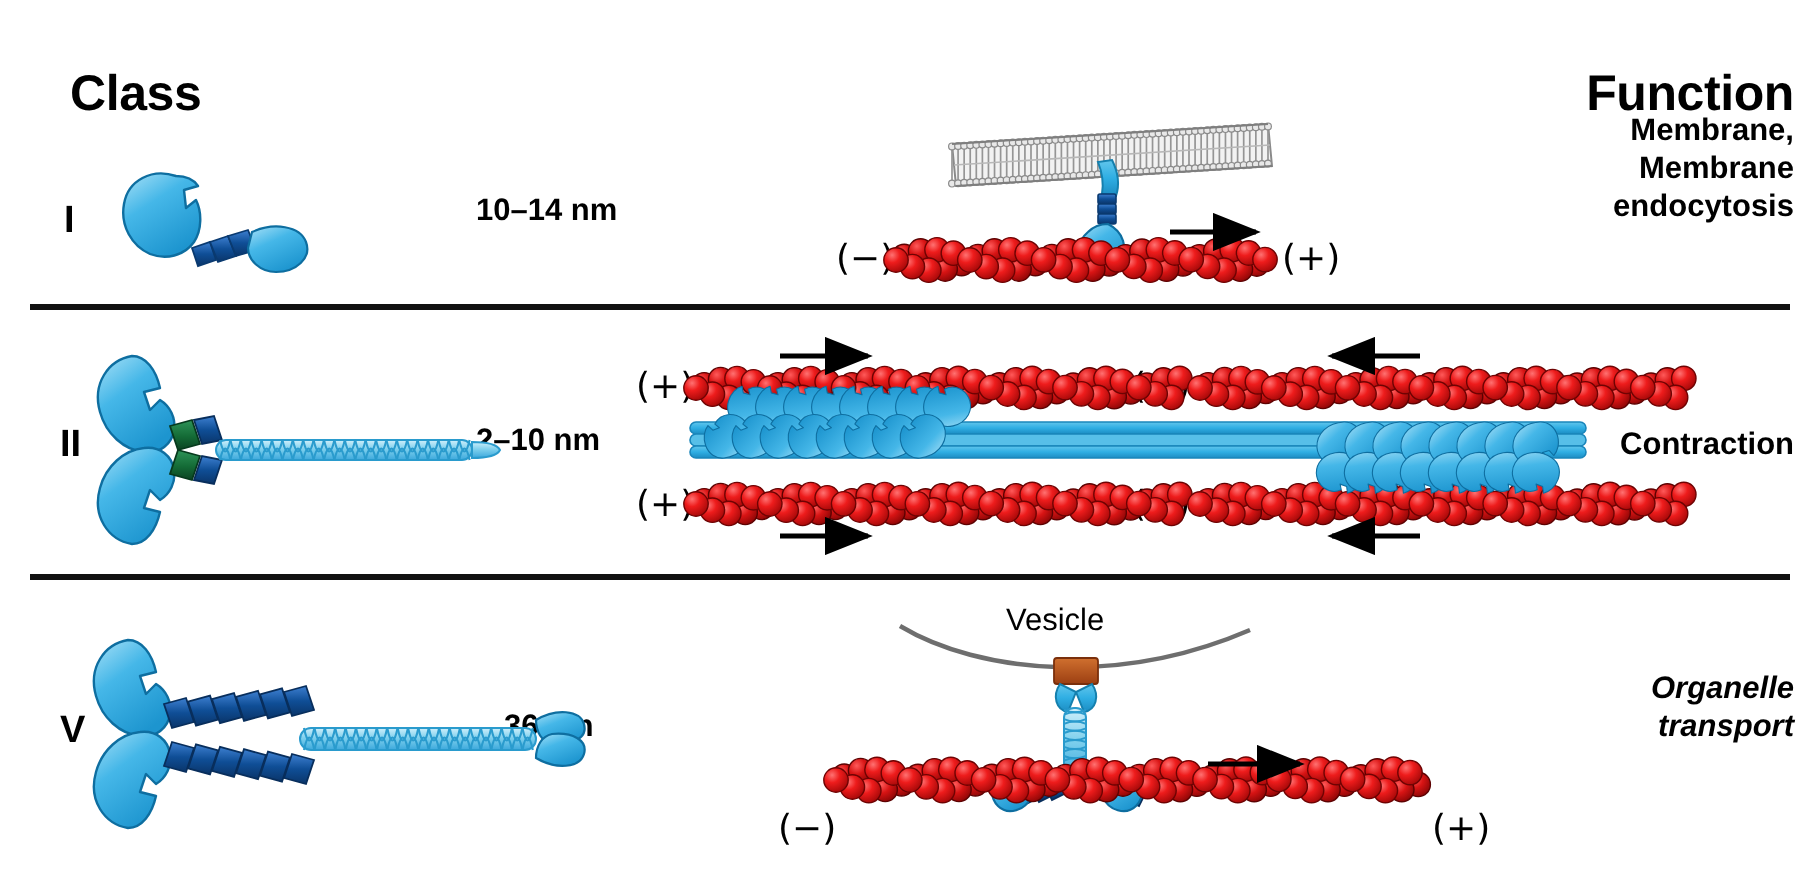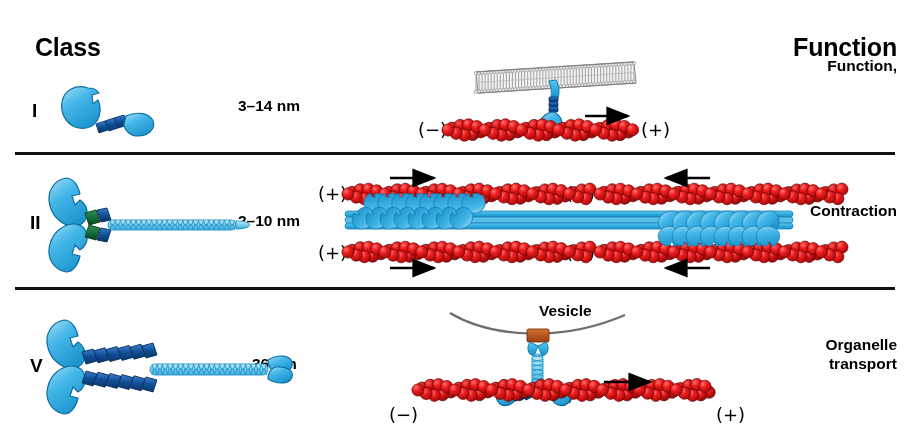--- a/index.html
+++ b/index.html
@@ -17,22 +17,22 @@
   }
   #head-class{left:35px;top:33px;}
   #head-step{left:238px;top:33px;}
   #head-function{right:13px;top:33px;text-align:left;}
 
   .func-sub{
     position:absolute;right:13px;text-align:right;
     font-size:15.5px;font-weight:bold;line-height:1.22;white-space:nowrap;
   }
   #func-1{top:57px;}
-  #func-2{top:202px;margin-left:40px;}
-  #func-3{top:336px;}
+  #func-2{top:214px;margin-left:40px;}
+  #func-3{top:336px;font-style:italic;}
 
   
   .divider{position:absolute;left:15px;width:880px;height:3px;background:#111;}
   #div-1{top:152px;}
   #div-2{top:287px;}
 
   
   .roman{position:absolute;font-weight:bold;font-size:19px;}
   #rom-1{left:32px;top:100px;}
   #rom-2{left:30px;top:212px;text-align:right;}
@@ -40,53 +40,55 @@
 
   
   .step{position:absolute;font-weight:bold;font-size:15.5px;white-space:nowrap;}
   #step-1{left:238px;top:97px;}
   #step-2{left:238px;top:212px;}
   #step-3{left:252px;top:355px;}
 
   
   .polar{position:absolute;font-size:18px;font-weight:400;white-space:nowrap;
          font-family:"DejaVu Sans",sans-serif;}
-  .vesicle-label{position:absolute;font-size:15.5px;font-weight:bold;white-space:nowrap;margin-left:36px;}
+  .vesicle-label{position:absolute;font-size:15.5px;font-weight:normal;white-space:nowrap;}
 
   svg{display:block;overflow:visible;}
   .layer{position:absolute;left:0;top:0;}
 </style>
 </head>
 <body>
 
 <div id="sheet">
 
   <div class="col-head" id="head-class">Class</div>
 
 
   <div class="col-head" id="head-function">Function</div>
 
   <div class="func-sub" id="func-1">
-    <div>Function,</div>
+    <div>Membrane,</div>
+    <div>Membrane</div>
+    <div>endocytosis</div>
   </div>
 
   <div class="func-sub" id="func-2">
     <div>Contraction</div>
   </div>
 
   <div class="func-sub" id="func-3">
     <div>Organelle</div>
     <div>transport</div>
   </div>
 
   <div class="roman" id="rom-1">I</div>
   <div class="roman" id="rom-2">II</div>
   <div class="roman" id="rom-3">V</div>
 
-  <div class="step" id="step-1">3–14 nm</div>
+  <div class="step" id="step-1">10–14 nm</div>
   <div class="step" id="step-2">2–10 nm</div>
   <div class="step" id="step-3">36 nm</div>
 
   <div class="divider" id="div-1"></div>
   <div class="divider" id="div-2"></div>
 
   <div class="polar" style="left:418px;top:119px;">(−)</div>
   <div class="polar" style="left:641px;top:119px;">(+)</div>
 
   <div class="polar" style="left:318px;top:183px;">(+)</div>

